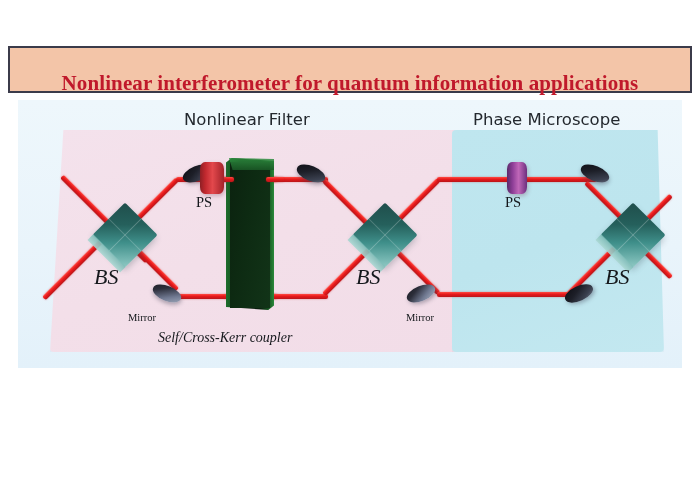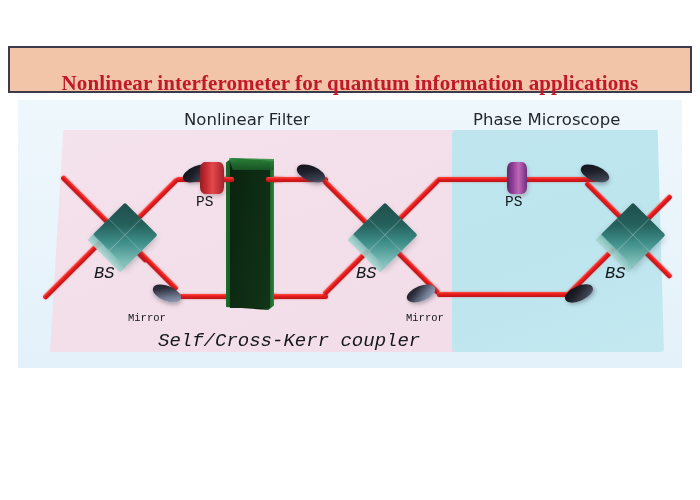--- a/index.html
+++ b/index.html
@@ -80,28 +80,28 @@
     font-size: 16.5px;
     color: #23282e;
     white-space: nowrap;
   }
   #label-nonlinear-filter { left: 166px; top: 10px; }
   #label-phase-microscope { left: 455px; top: 10px; }
 
   
   .diagram-label {
     position: absolute;
-    font-family: Liberation Mono, monospace;
+    font-family: Liberation Serif, serif;
     color: #15181c;
     white-space: nowrap;
   }
-  .lbl-bs   { font-size: 17px; font-style: italic; text-align: right; }
+  .lbl-bs   { font-size: 22px; font-style: italic; text-align: right; }
   .lbl-ps   { font-size: 14.5px; }
   .lbl-mir  { font-size: 10.5px; }
-  .lbl-kerr { font-size: 19px; font-style: italic; }
+  .lbl-kerr { font-size: 14px; font-style: italic; }
 
   #label-bs-1 { left: 76px; top: 164px; }
   #label-bs-2 { left: 338px; top: 164px; }
   #label-bs-3 { left: 587px; top: 164px; }
   #label-ps-1 { left: 178px; top: 94px; }
   #label-ps-2 { left: 487px; top: 94px; }
   #label-mirror-1 { left: 110px; top: 212px; }
   #label-mirror-2 { left: 388px; top: 212px; }
   #label-kerr { left: 140px; top: 230px; }
 

